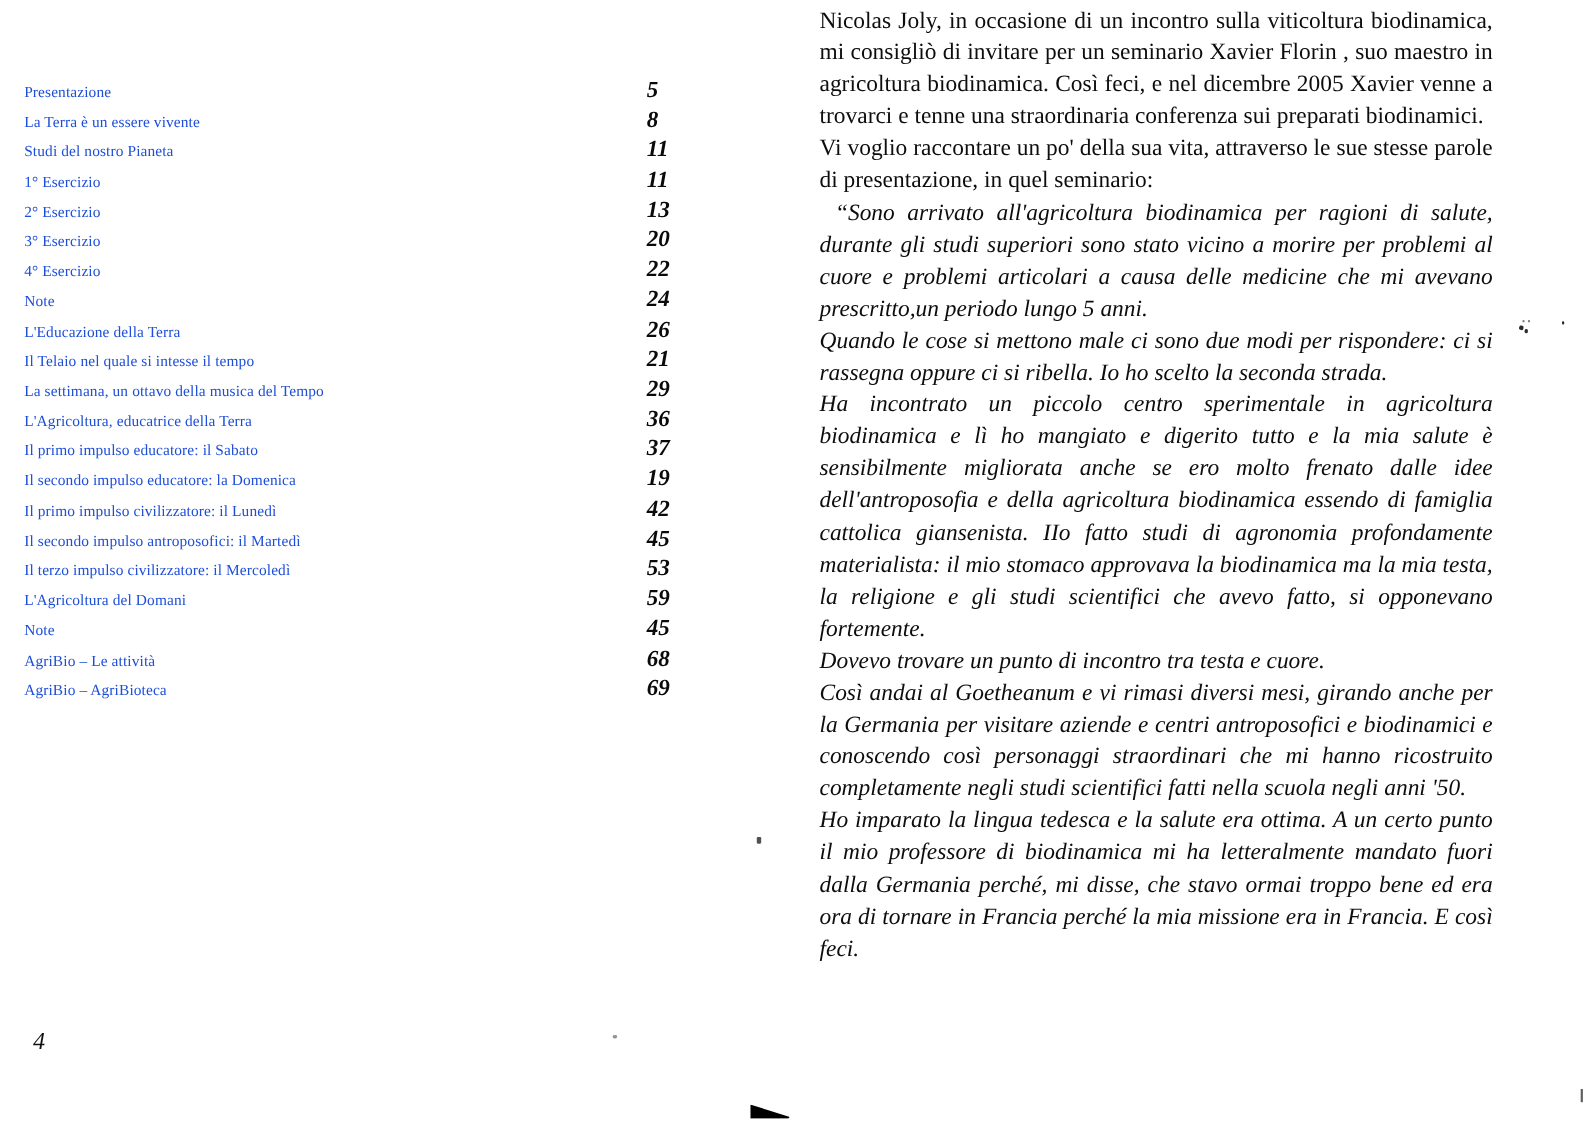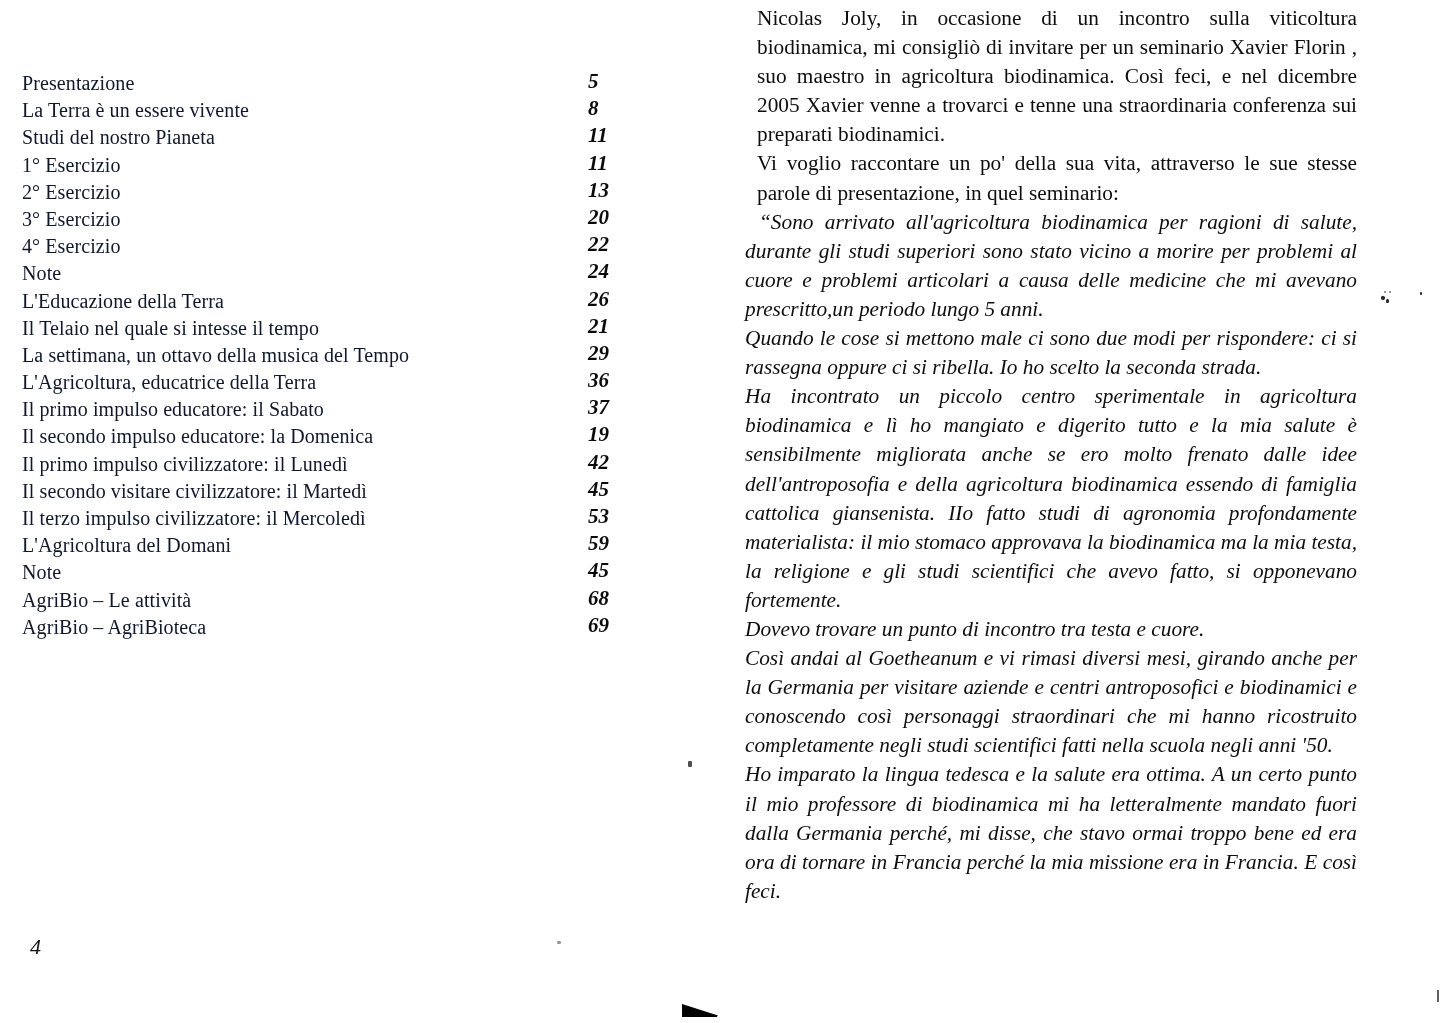--- a/index.html
+++ b/index.html
@@ -37,23 +37,23 @@
   }
 
   .toc-row {
     position: relative;
     height: 27.2px;
     line-height: 27.2px;
     white-space: nowrap;
   }
 
   .toc-title {
-    font-size: 20px;
+    font-size: 14px;
     letter-spacing: 0.1px;
-    color: #0f172a;
+    color: #1d4ed8;
   }
 
   .toc-page {
     position: absolute;
     left: 566px;
     top: -2px;
     font-size: 21px;
     font-weight: bold;
     font-style: italic;
     color: #0a0a0a;
@@ -84,21 +84,21 @@
     text-justify: inter-word;
   }
 
   p.para {
     margin: 0;
     font-size: 21.3px;
     line-height: 29.1px;
     color: #0d0d0d;
   }
 
-  p.para.roman   { font-style: normal; margin-left: 12px; }
+  p.para.roman   { font-style: normal; }
   p.para.italic  { font-style: italic; }
 
   p.para.indent  { text-indent: 14px; }
 
   .flow-top { position: absolute; left: 0; top: 4px; }
 
   
 
   .speck {
     position: absolute;
@@ -141,21 +141,21 @@
         <div class="toc-row"><span class="toc-title">3° Esercizio</span><span class="toc-page">20</span></div>
         <div class="toc-row"><span class="toc-title">4° Esercizio</span><span class="toc-page">22</span></div>
         <div class="toc-row"><span class="toc-title">Note</span><span class="toc-page">24</span></div>
         <div class="toc-row"><span class="toc-title">L'Educazione della Terra</span><span class="toc-page">26</span></div>
         <div class="toc-row"><span class="toc-title">Il Telaio nel quale si intesse il tempo</span><span class="toc-page">21</span></div>
         <div class="toc-row"><span class="toc-title">La settimana, un ottavo della musica del Tempo</span><span class="toc-page">29</span></div>
         <div class="toc-row"><span class="toc-title">L'Agricoltura, educatrice della Terra</span><span class="toc-page">36</span></div>
         <div class="toc-row"><span class="toc-title">Il primo impulso educatore: il Sabato</span><span class="toc-page">37</span></div>
         <div class="toc-row"><span class="toc-title">Il secondo impulso educatore: la Domenica</span><span class="toc-page">19</span></div>
         <div class="toc-row"><span class="toc-title">Il primo impulso civilizzatore: il Lunedì</span><span class="toc-page">42</span></div>
-        <div class="toc-row"><span class="toc-title">Il secondo visitare civilizzatore: il Martedì</span><span class="toc-page">45</span></div>
+        <div class="toc-row"><span class="toc-title">Il secondo impulso antroposofici: il Martedì</span><span class="toc-page">45</span></div>
         <div class="toc-row"><span class="toc-title">Il terzo impulso civilizzatore: il Mercoledì</span><span class="toc-page">53</span></div>
         <div class="toc-row"><span class="toc-title">L'Agricoltura del Domani</span><span class="toc-page">59</span></div>
         <div class="toc-row"><span class="toc-title">Note</span><span class="toc-page">45</span></div>
         <div class="toc-row"><span class="toc-title">AgriBio – Le attività</span><span class="toc-page">68</span></div>
         <div class="toc-row"><span class="toc-title">AgriBio – AgriBioteca</span><span class="toc-page">69</span></div>
       </div>
 
     <div class="folio folio-left">4</div>
   </div>
 

